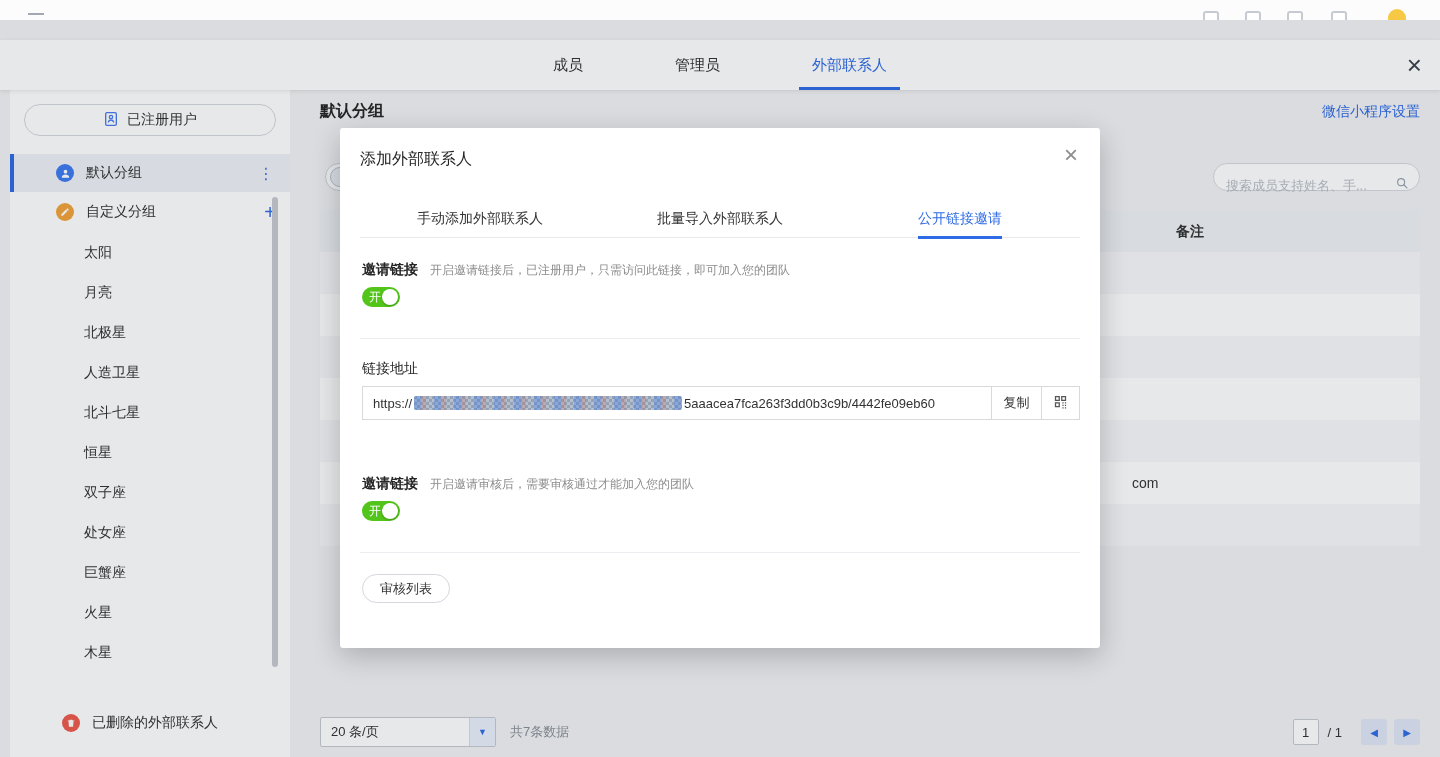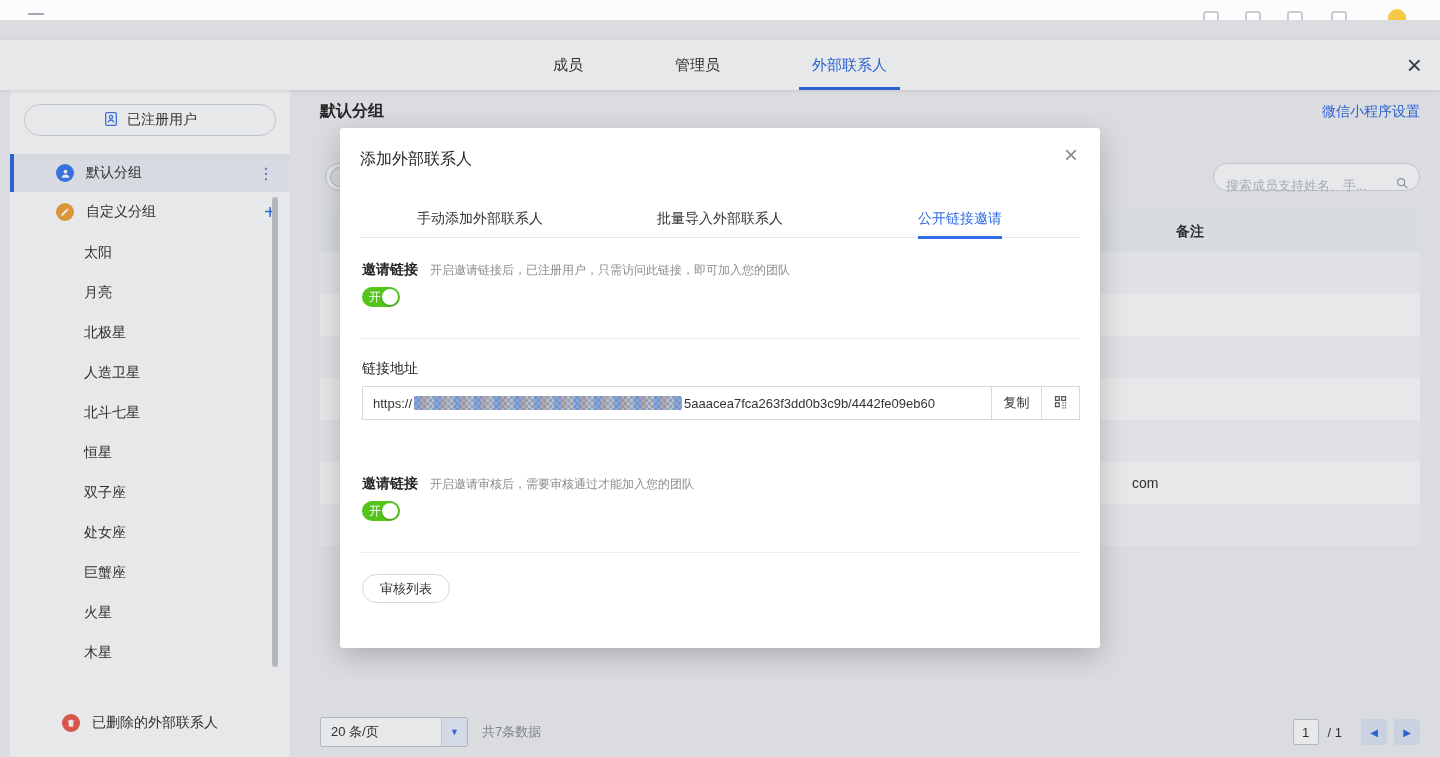--- a/index.html
+++ b/index.html
@@ -51,21 +51,21 @@
   .search-box { width:207px; height:28px; border:1px solid #d6d9df; border-radius:14px; background:#fff; display:flex; align-items:center; padding:16px 10px 0 12px; }
   .search-box input { border:none; outline:none; flex:1; font-size:13px; color:#333; background:transparent; font-family:inherit; min-width:0; }
   .search-box input::placeholder { color:#b7bdc6; }
   .table { position:absolute; left:15px; right:20px; top:140px; }
   .t-header { height:42px; background:#eff1f4; position:relative; }
   .t-header .th { position:absolute; left:840px; width:60px; text-align:center; line-height:42px; font-size:14px; font-weight:bold; color:#333; }
   .t-row { height:42px; position:relative; background:#fff; }
   .t-row:nth-child(even) { background:#f6f8fa; }
   .t-row .cell-frag { position:absolute; left:812px; top:0; line-height:42px; font-size:14px; color:#333; }
   .pagination { position:absolute; left:15px; right:20px; bottom:10px; height:30px; display:flex; align-items:center; }
-  .page-size { width:148px; height:30px; border:1px solid #c6cad1; border-radius:2px; background:#fff; display:flex; align-items:stretch; cursor:pointer; }
+  .page-size { width:176px; height:30px; border:1px solid #c6cad1; border-radius:2px; background:#fff; display:flex; align-items:stretch; cursor:pointer; }
   .page-size .ps-label { flex:1; font-size:13px; color:#333; line-height:28px; padding-left:10px; }
   .page-size .ps-caret { width:26px; background:#e9effb; border-left:1px solid #d4dcec; color:#2f6be6; font-size:9px; display:flex; align-items:center; justify-content:center; }
   .total-text { margin-left:14px; font-size:13px; color:#8b9099; }
   .pager { margin-left:auto; display:flex; align-items:center; }
   .page-input { width:26px; height:26px; border:1px solid #c6cad1; border-radius:2px; text-align:center; font-size:13px; color:#333; outline:none; font-family:inherit; background:#fff; }
   .page-of { margin:0 0 0 9px; font-size:13px; color:#333; }
   .pg-btn { width:26px; height:26px; border-radius:3px; background:#dfe7f7; color:#2f6be6; font-size:10px; display:flex; align-items:center; justify-content:center; cursor:pointer; }
   .pg-prev { margin-left:19px; } .pg-next { margin-left:7px; }
 
   

